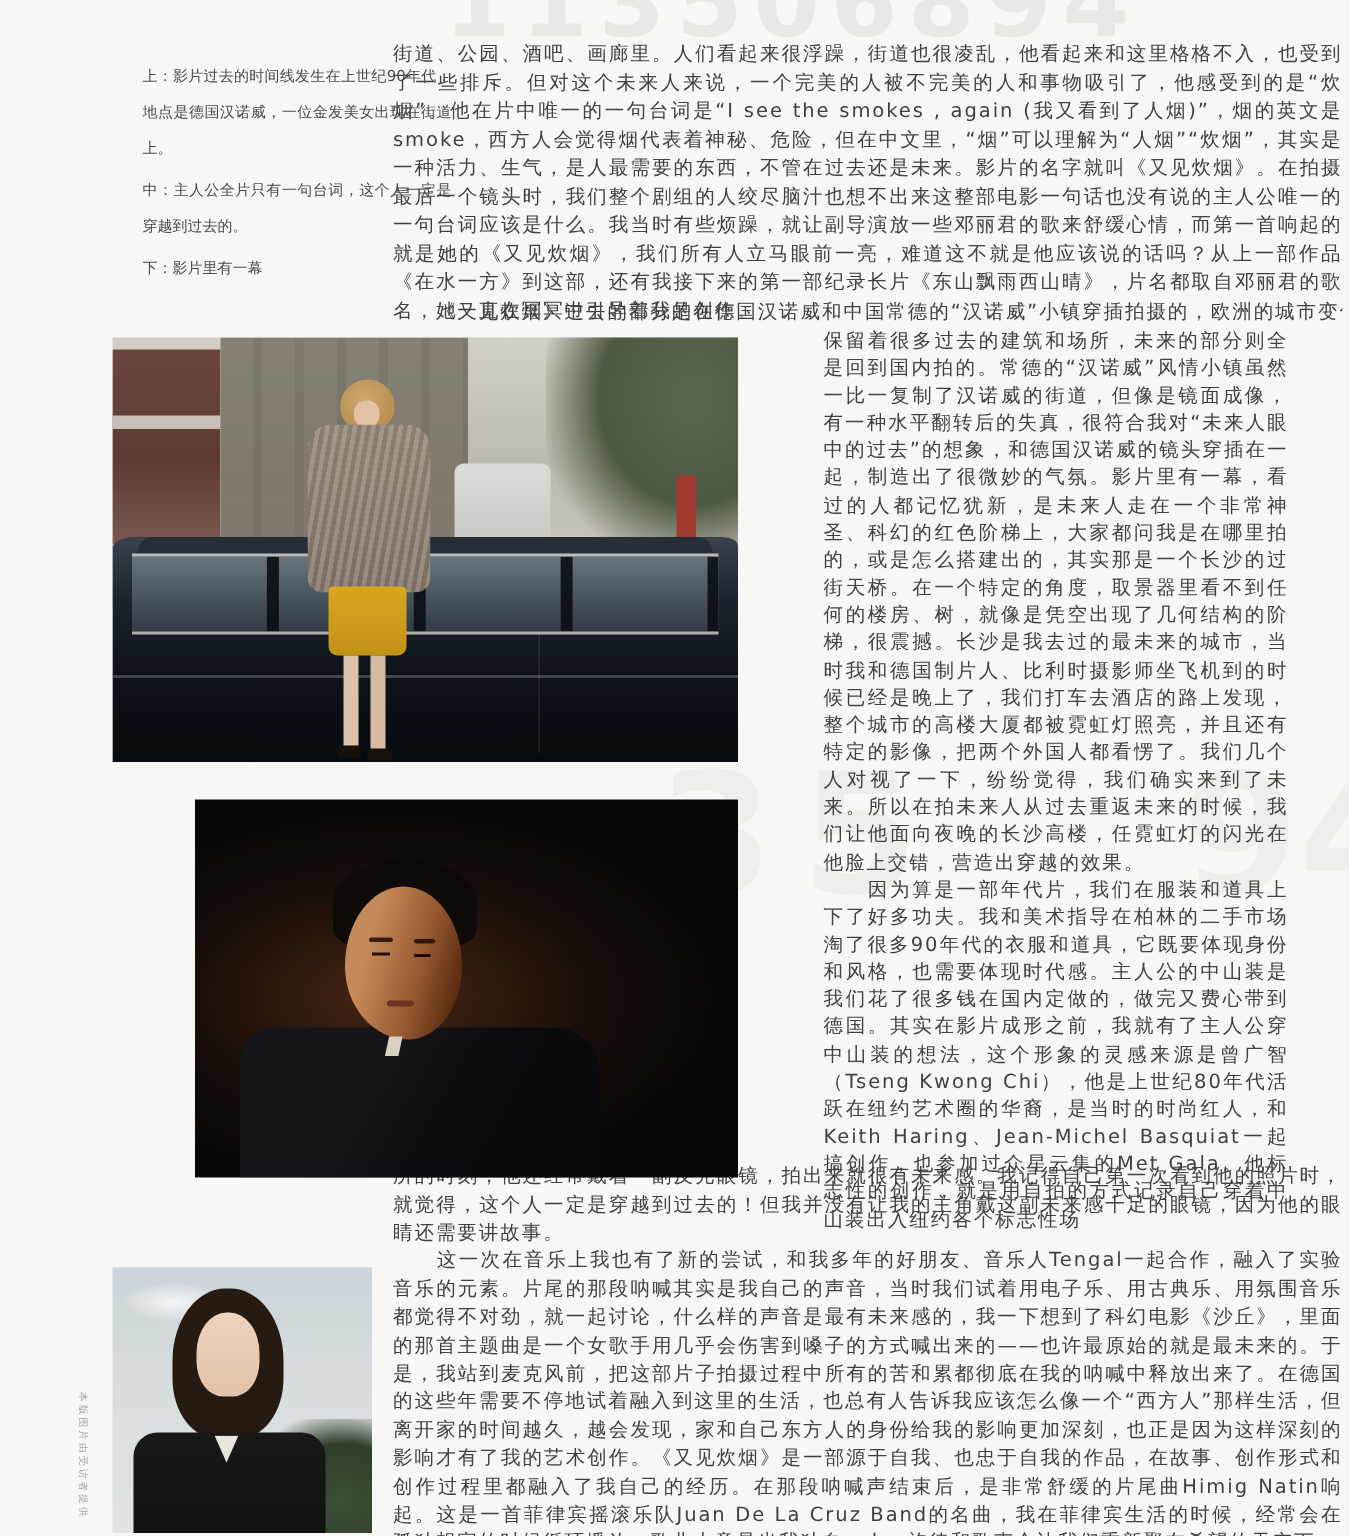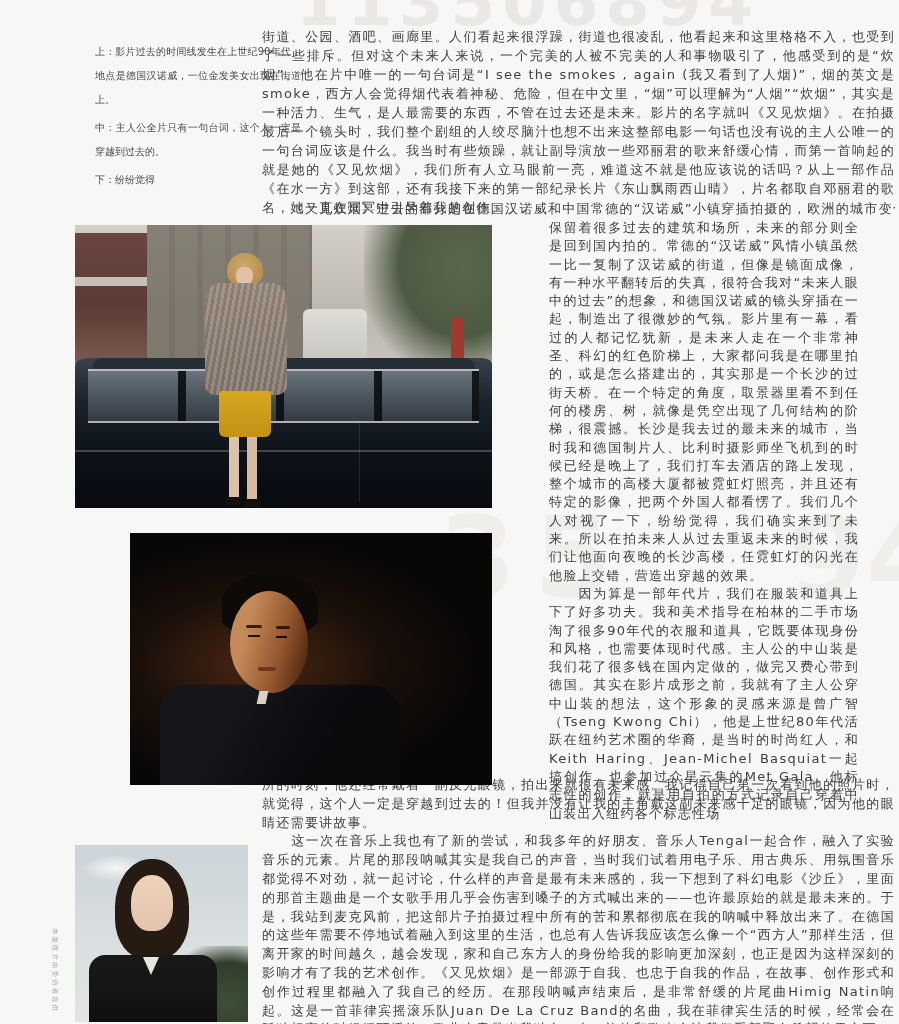--- a/index.html
+++ b/index.html
@@ -78,21 +78,21 @@
 
 <div id="page">
 
   <div class="wm wm-top">113506894</div>
   <div class="wm wm-mid wm-mid-left">35</div>
   <div class="wm wm-mid wm-mid-right">94</div>
 
   <div class="caption">
     <p>上：影片过去的时间线发生在上世纪90年代，地点是德国汉诺威，一位金发美女出现在街道上。</p>
     <p>中：主人公全片只有一句台词，这个人一定是穿越到过去的。</p>
-    <p>下：纷纷觉得</p>
+    <p>下：影片里有一幕</p>
   </div>
 
   <div class="txt" id="block-top">
     <p>街道、公园、酒吧、画廊里。人们看起来很浮躁，街道也很凌乱，他看起来和这里格格不入，也受到了一些排斥。但对这个未来人来说，一个完美的人被不完美的人和事物吸引了，他感受到的是“炊烟”。他在片中唯一的一句台词是“I see the smokes , again (我又看到了人烟)”，烟的英文是smoke，西方人会觉得烟代表着神秘、危险，但在中文里，“烟”可以理解为“人烟”“炊烟”，其实是一种活力、生气，是人最需要的东西，不管在过去还是未来。影片的名字就叫《又见炊烟》。在拍摄最后一个镜头时，我们整个剧组的人绞尽脑汁也想不出来这整部电影一句话也没有说的主人公唯一的一句台词应该是什么。我当时有些烦躁，就让副导演放一些邓丽君的歌来舒缓心情，而第一首响起的就是她的《又见炊烟》，我们所有人立马眼前一亮，难道这不就是他应该说的话吗？从上一部作品《在水一方》到这部，还有我接下来的第一部纪录长片《东山飘雨西山晴》，片名都取自邓丽君的歌名，她一直在冥冥中引导着我的创作。</p>
   </div>
 
   <div class="txt" id="block-mid-lead">
     <p>　　《又见炊烟》过去的部分是在德国汉诺威和中国常德的“汉诺威”小镇穿插拍摄的，欧洲的城市变化没有那么大，</p>
   </div>
 

